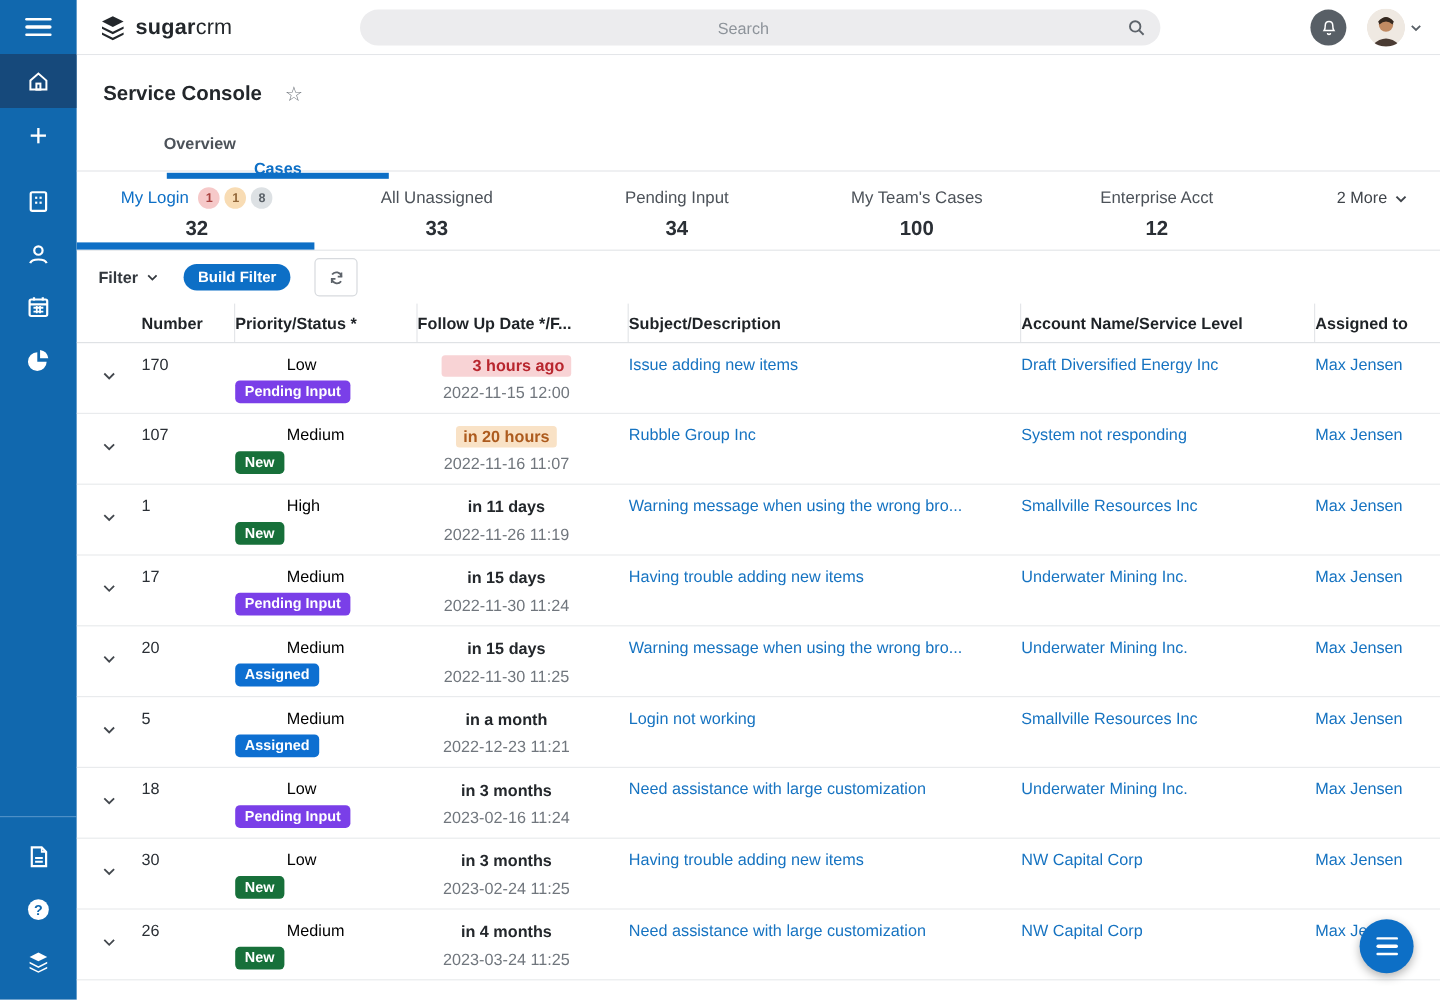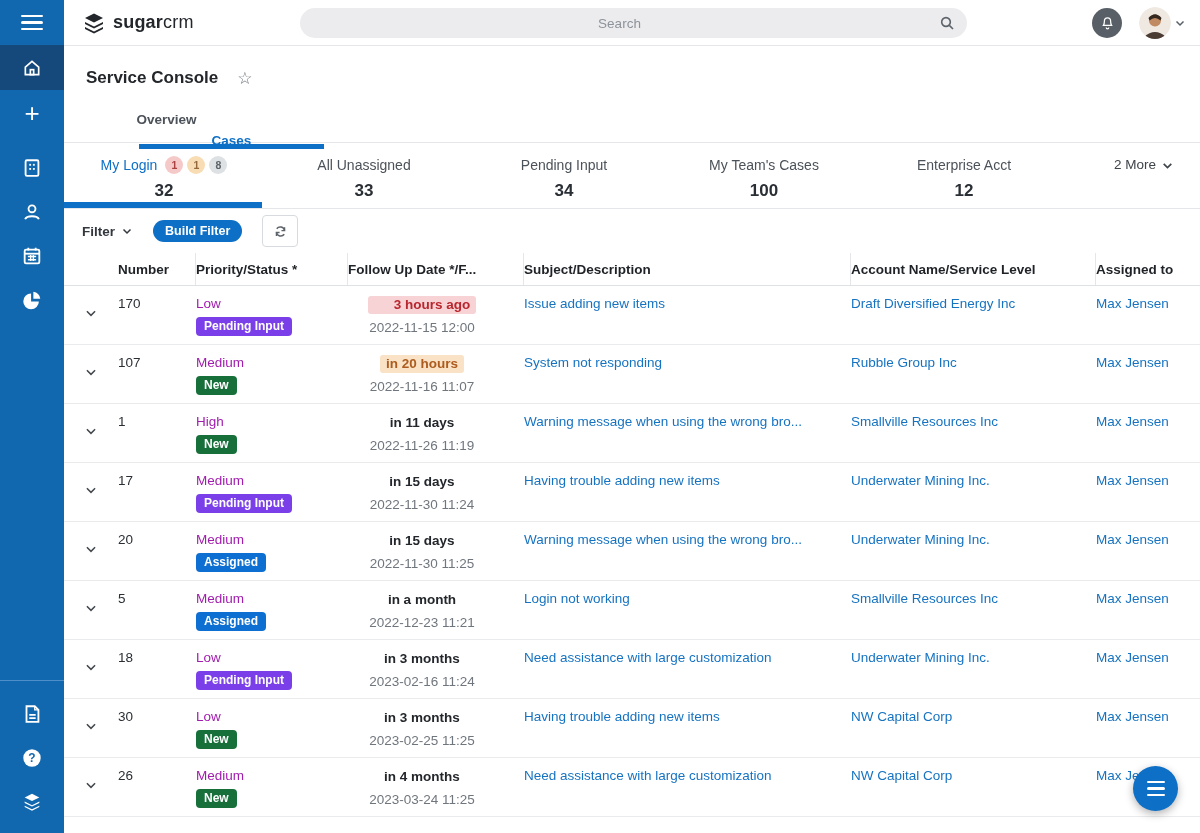--- a/index.html
+++ b/index.html
@@ -80,21 +80,21 @@
   .thead, .trow { display:grid; grid-template-columns:54px 78px 152px 176px 327px 245px 1fr; }
   .thead { height:33px; align-items:center; border-bottom:1px solid #dfe2e5; }
   .th { font-size:13.5px; font-weight:700; color:#1f2327; padding-right:8px;
     white-space:nowrap; overflow:hidden; text-overflow:ellipsis; align-self:stretch;
     display:flex; align-items:center; }
   .th.sep { border-right:1px solid #e4e6e9; }
   .trow { height:59px; border-bottom:1px solid #e9ebed; align-items:start; }
   .cell { padding-top:10px; font-size:13.5px; }
   .chev-cell { display:flex; justify-content:center; padding-top:20px; cursor:pointer; color:#43484e; }
   .num-cell { color:#2a2f35; }
-  .pri-label { color:#a21caf; }
+  .pri-label { color:#000000;margin-left:43px; }
   .badge { display:inline-block; margin-top:6px; padding:2px 8px 3px; border-radius:4px;
     color:#fff; font-size:12px; font-weight:700; }
   .badge.purple { background:var(--badge-purple); }
   .badge.green  { background:var(--badge-green); }
   .badge.blue   { background:var(--badge-blue); }
   .fu-cell { text-align:center; padding-right:28px; }
   .fu-rel { display:inline-block; font-weight:700; font-size:13.5px; color:#23272b; padding:1px 6px 2px; border-radius:3px; }
   .fu-rel.red { background:var(--hl-red-bg); color:var(--hl-red-text);padding-left:26px; }
   .fu-rel.orange { background:var(--hl-orange-bg); color:var(--hl-orange-text); }
   .fu-date { margin-top:6px; color:#70767d; font-size:13.5px; }
@@ -303,22 +303,22 @@
     </div>
     <div class="cell num-cell">107</div>
     <div class="cell">
       <div class="pri-label">Medium</div>
       <span class="badge green">New</span>
     </div>
     <div class="cell fu-cell">
       <span class="fu-rel orange">in 20 hours</span>
       <div class="fu-date">2022-11-16 11:07</div>
     </div>
+    <div class="cell acct-cell"><a class="tlink">Rubble Group Inc</a></div>
     <div class="cell subj-cell"><a class="tlink">System not responding</a></div>
-    <div class="cell acct-cell"><a class="tlink">Rubble Group Inc</a></div>
     <div class="cell asgn-cell"><a class="tlink">Max Jensen</a></div>
       </div>
       <div class="trow">
     <div class="chev-cell">
       <svg width="14" height="14" viewBox="0 0 24 24" fill="none" stroke="currentColor" stroke-width="2.6">
             <path d="M5 9 L12 16 L19 9"></path>
           </svg>
     </div>
     <div class="cell num-cell">1</div>
     <div class="cell">
@@ -415,21 +415,21 @@
             <path d="M5 9 L12 16 L19 9"></path>
           </svg>
     </div>
     <div class="cell num-cell">30</div>
     <div class="cell">
       <div class="pri-label">Low</div>
       <span class="badge green">New</span>
     </div>
     <div class="cell fu-cell">
       <span class="fu-rel">in 3 months</span>
-      <div class="fu-date">2023-02-25 11:25</div>
+      <div class="fu-date">2023-02-24 11:25</div>
     </div>
     <div class="cell subj-cell"><a class="tlink">Having trouble adding new items</a></div>
     <div class="cell acct-cell"><a class="tlink">NW Capital Corp</a></div>
     <div class="cell asgn-cell"><a class="tlink">Max Jensen</a></div>
       </div>
       <div class="trow">
     <div class="chev-cell">
       <svg width="14" height="14" viewBox="0 0 24 24" fill="none" stroke="currentColor" stroke-width="2.6">
             <path d="M5 9 L12 16 L19 9"></path>
           </svg>

